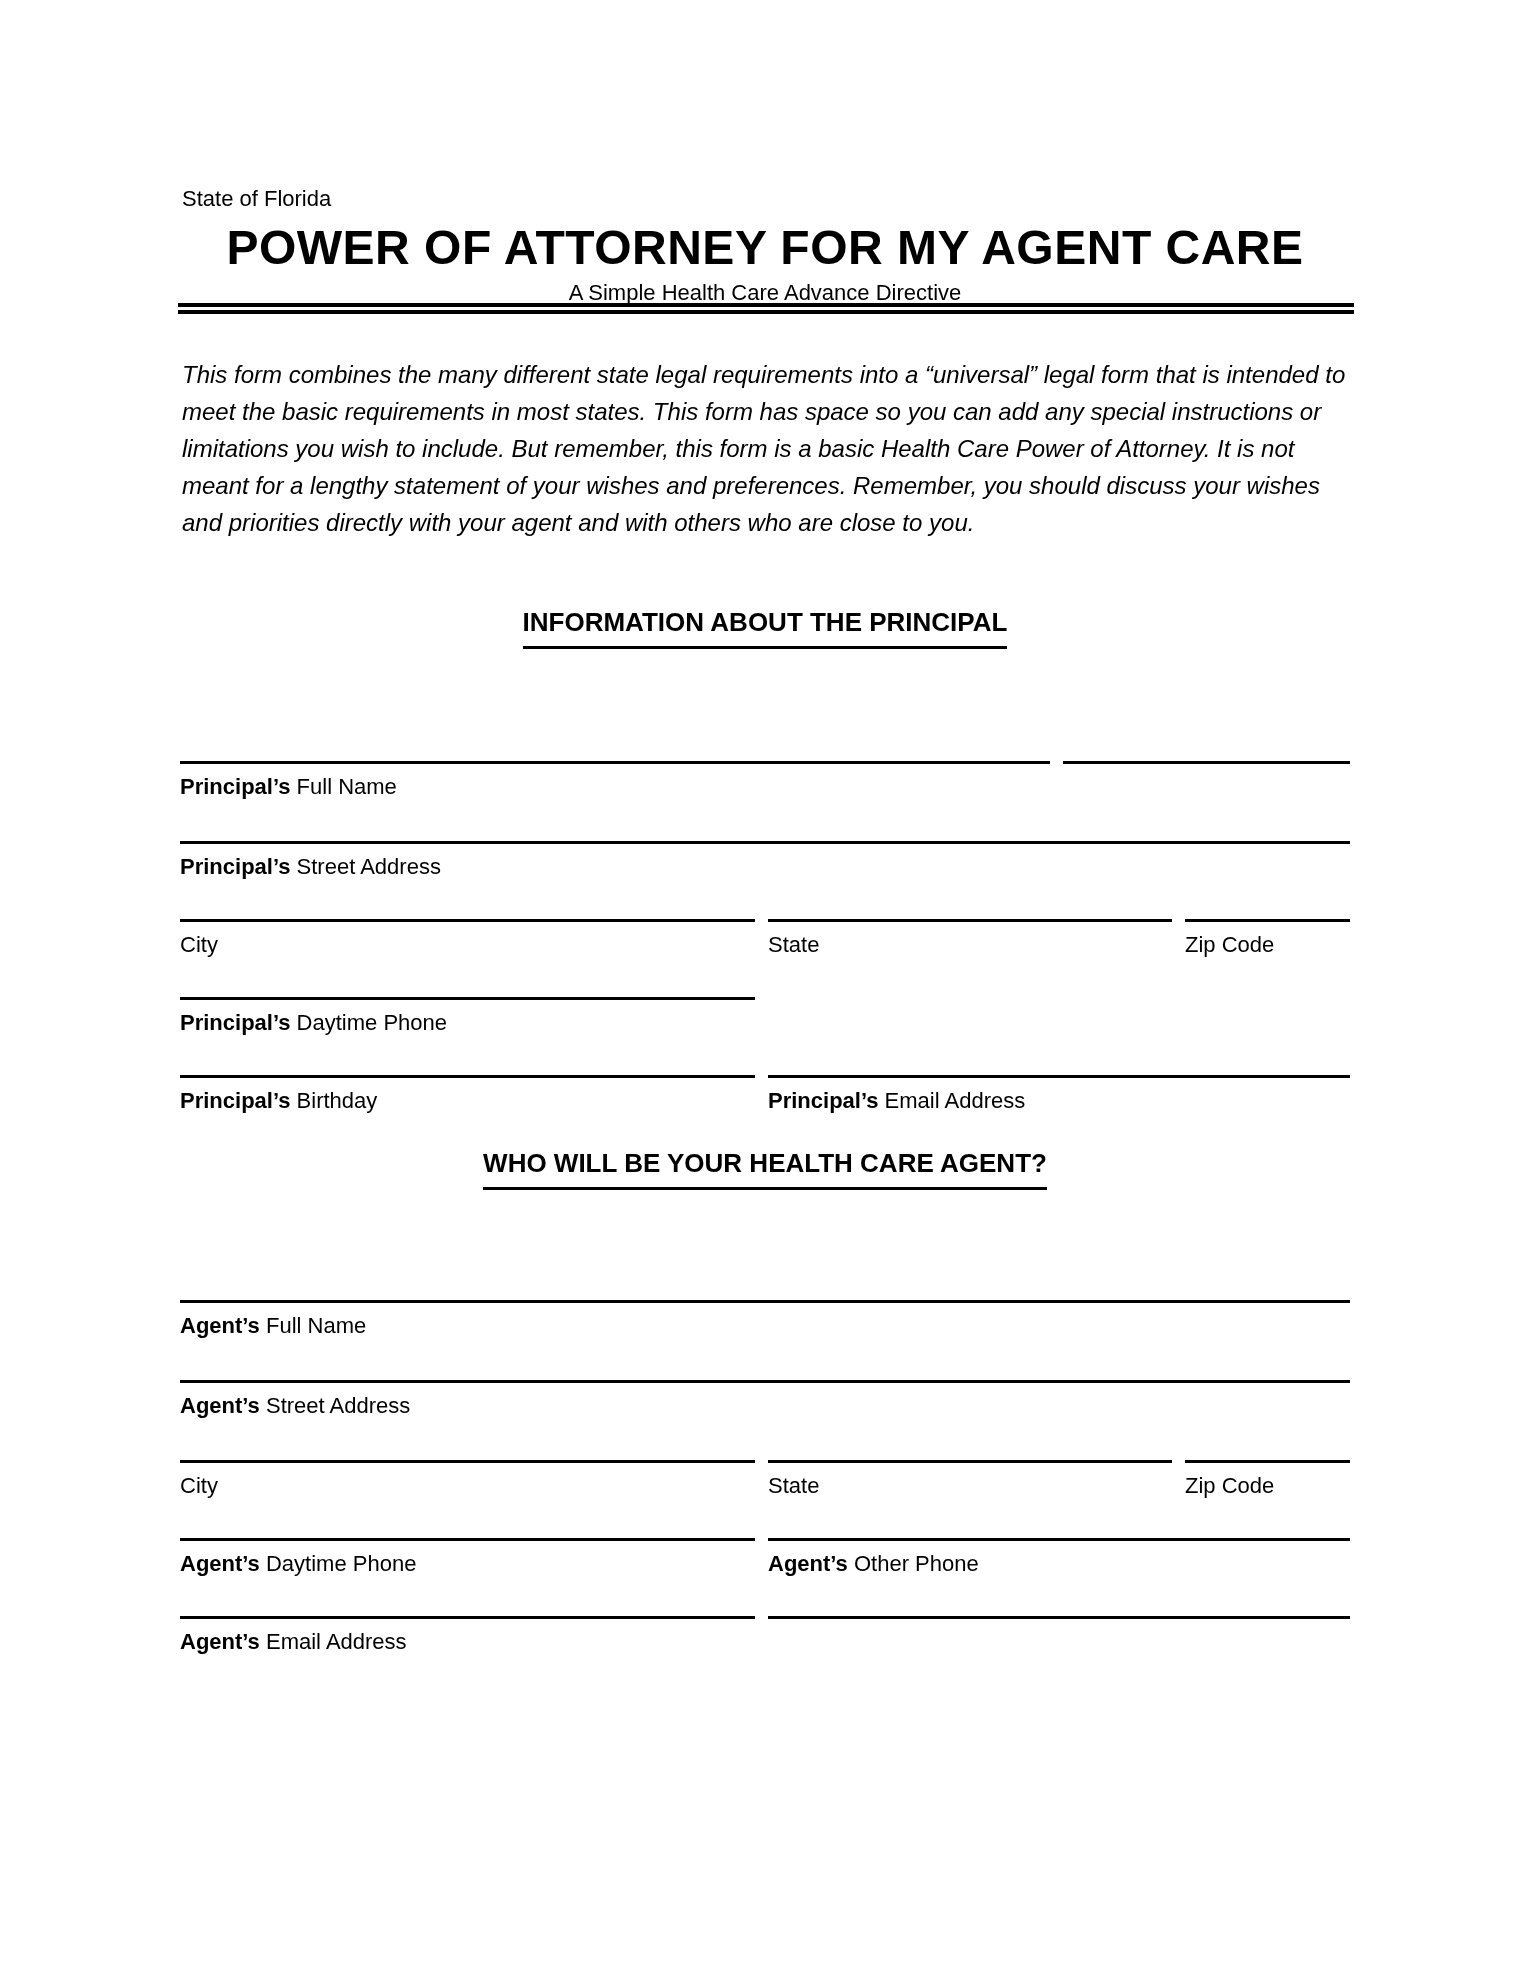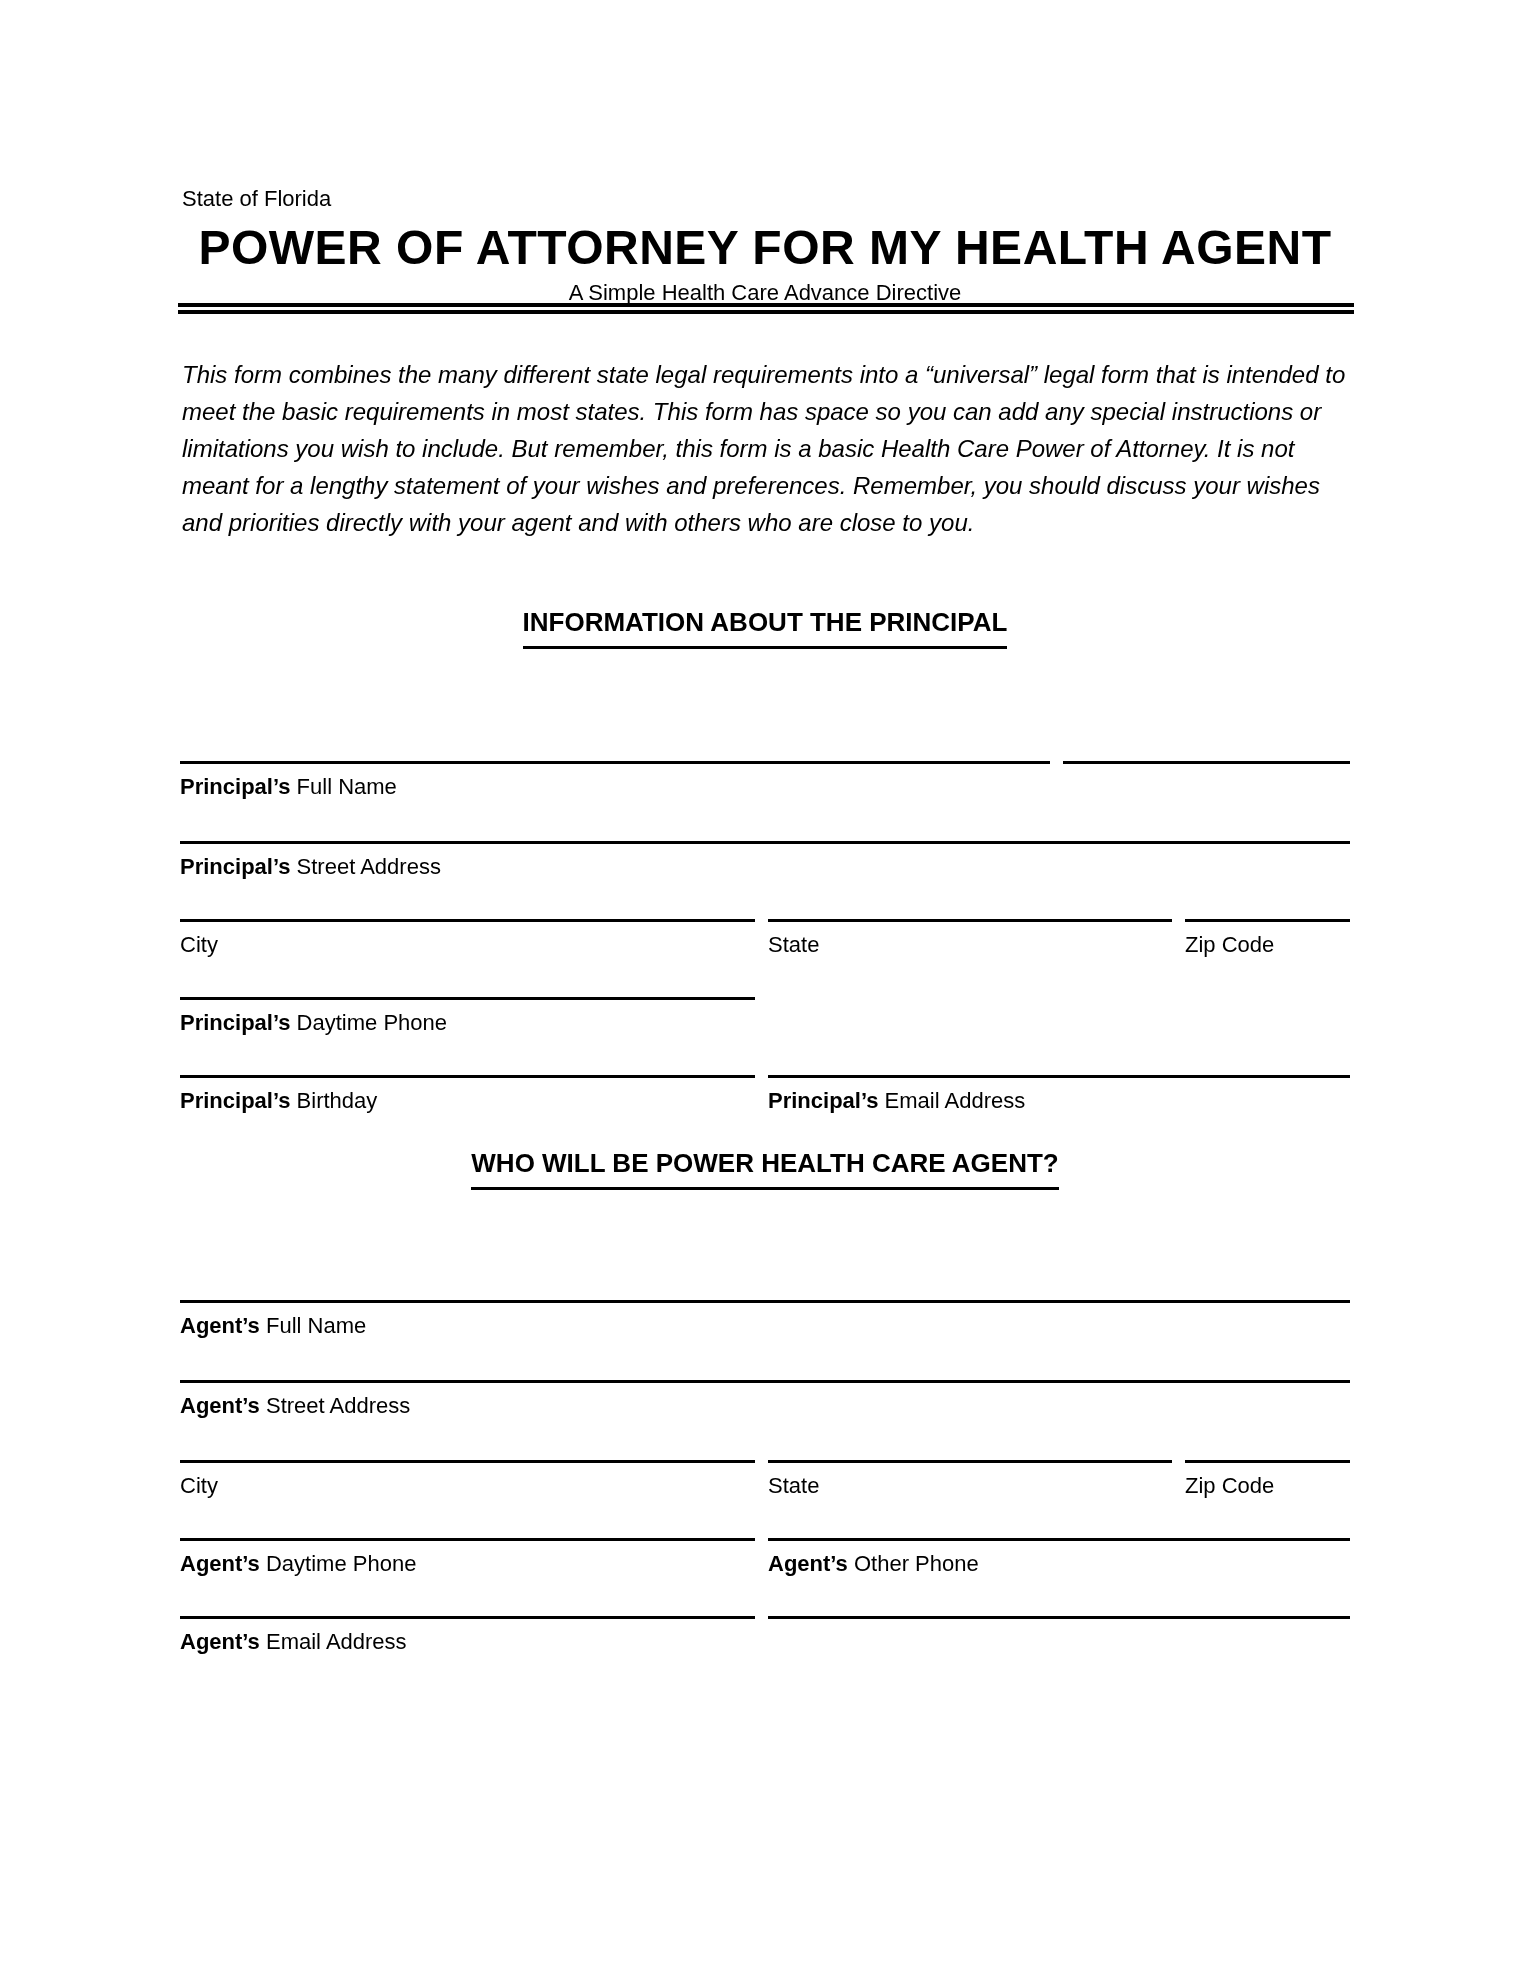--- a/index.html
+++ b/index.html
@@ -73,21 +73,21 @@
   .w-287   { width:287px; }
   .w-575   { width:575px; }
   .w-404   { width:404px; }
   .w-165   { width:165px; }
   .w-582   { width:582px; }
 </style>
 </head>
 <body>
 
 <div class="abs state-label">State of Florida</div>
-<div class="abs form-title">POWER OF ATTORNEY FOR MY HEALTH AGENT</div>
+<div class="abs form-title">POWER OF ATTORNEY FOR MY AGENT CARE</div>
 <div class="abs form-subtitle">A Simple Health Care Advance Directive</div>
 <div class="abs header-rule"></div>
 
 <div class="abs intro">This form combines the many different state legal requirements into a “universal” legal form that is intended to meet the basic requirements in most states. This form has space so you can add any special instructions or limitations you wish to include. But remember, this form is a basic Health Care Power of Attorney. It is not meant for a lengthy statement of your wishes and preferences. Remember, you should discuss your wishes and priorities directly with your agent and with others who are close to you.</div>
 
 <div class="abs section-heading" style="top:607px">
   <span>INFORMATION ABOUT THE PRINCIPAL</span>
 </div>
 
 <div class="frow" style="top:713px">
@@ -150,21 +150,21 @@
   </div>
   <div class="cell w-582">
     <div class="fline"></div>
     <div class="flabel">
       <b>Principal’s</b> <span>Email Address</span>
     </div>
   </div>
 </div>
 
 <div class="abs section-heading" style="top:1148px">
-  <span>WHO WILL BE POWER HEALTH CARE AGENT?</span>
+  <span>WHO WILL BE YOUR HEALTH CARE AGENT?</span>
 </div>
 
 <div class="frow" style="top:1252px">
   <div class="cell w-full">
     <div class="fline"></div>
     <div class="flabel">
       <b>Agent’s</b> <span>Full Name</span>
     </div>
   </div>
 </div>

